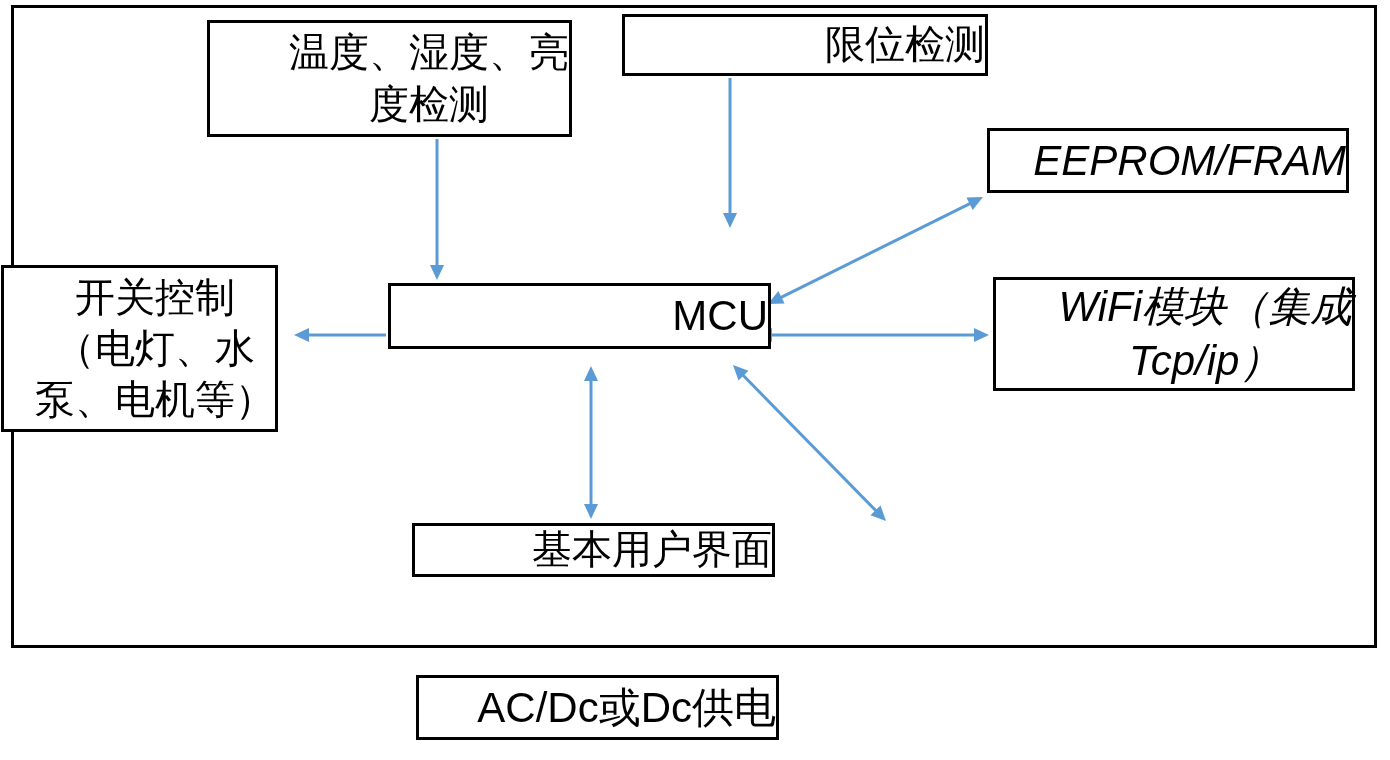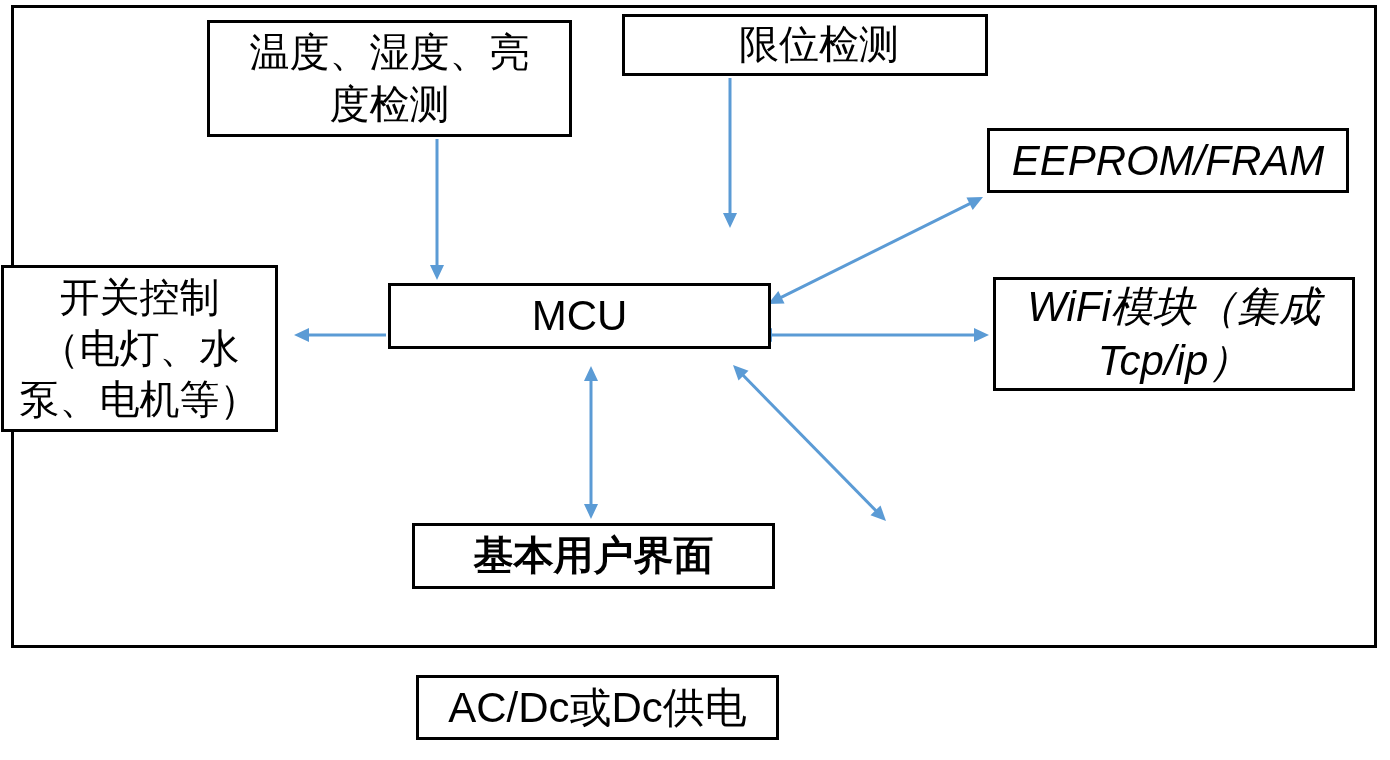--- a/index.html
+++ b/index.html
@@ -18,36 +18,36 @@
     box-sizing: border-box;
     background: #ffffff;
   }
   .node {
     position: absolute;
     border: 3px solid #000000;
     box-sizing: border-box;
     background: #ffffff;
     display: flex;
     align-items: center;
-    justify-content: center;
+    justify-content: flex-end;
     text-align: center;
     color: #000000;
     white-space: pre-line;
     line-height: 1.28;
     z-index: 2;
   }
   .cjk  { font-family: "Liberation Serif", "DejaVu Serif", serif; font-size: 40px; }
   .lat  { font-family: "Liberation Sans", "DejaVu Sans", sans-serif; font-size: 42px; }
   .node-sensor { left: 207px; top: 20px;  width: 365px; height: 117px; }
   .node-limit  { left: 622px; top: 14px;  width: 366px; height: 62px; padding-left: 28px;  }
   .node-eeprom { left: 987px; top: 128px; width: 362px; height: 65px; font-style: italic;  }
   .node-wifi   { left: 993px; top: 277px; width: 362px; height: 114px; font-style: italic; }
   .node-switch { left: 1px;  top: 265px; width: 277px; height: 167px; }
   .node-mcu    { left: 388px; top: 283px; width: 383px; height: 66px;  }
-  .node-ui     { left: 412px; top: 523px; width: 363px; height: 66px; font-weight: bold;  }
+  .node-ui     { left: 412px; top: 523px; width: 363px; height: 54px;  }
   .node-rtc    { left: 873px; top: 523px; width: 364px; height: 66px;  }
   .node-power  { left: 416px; top: 675px; width: 363px; height: 65px;  }
   .arrows {
     position: absolute;
     left: 0; top: 0;
     width: 1390px; height: 760px;
     z-index: 1;
   }
 </style>
 </head>

